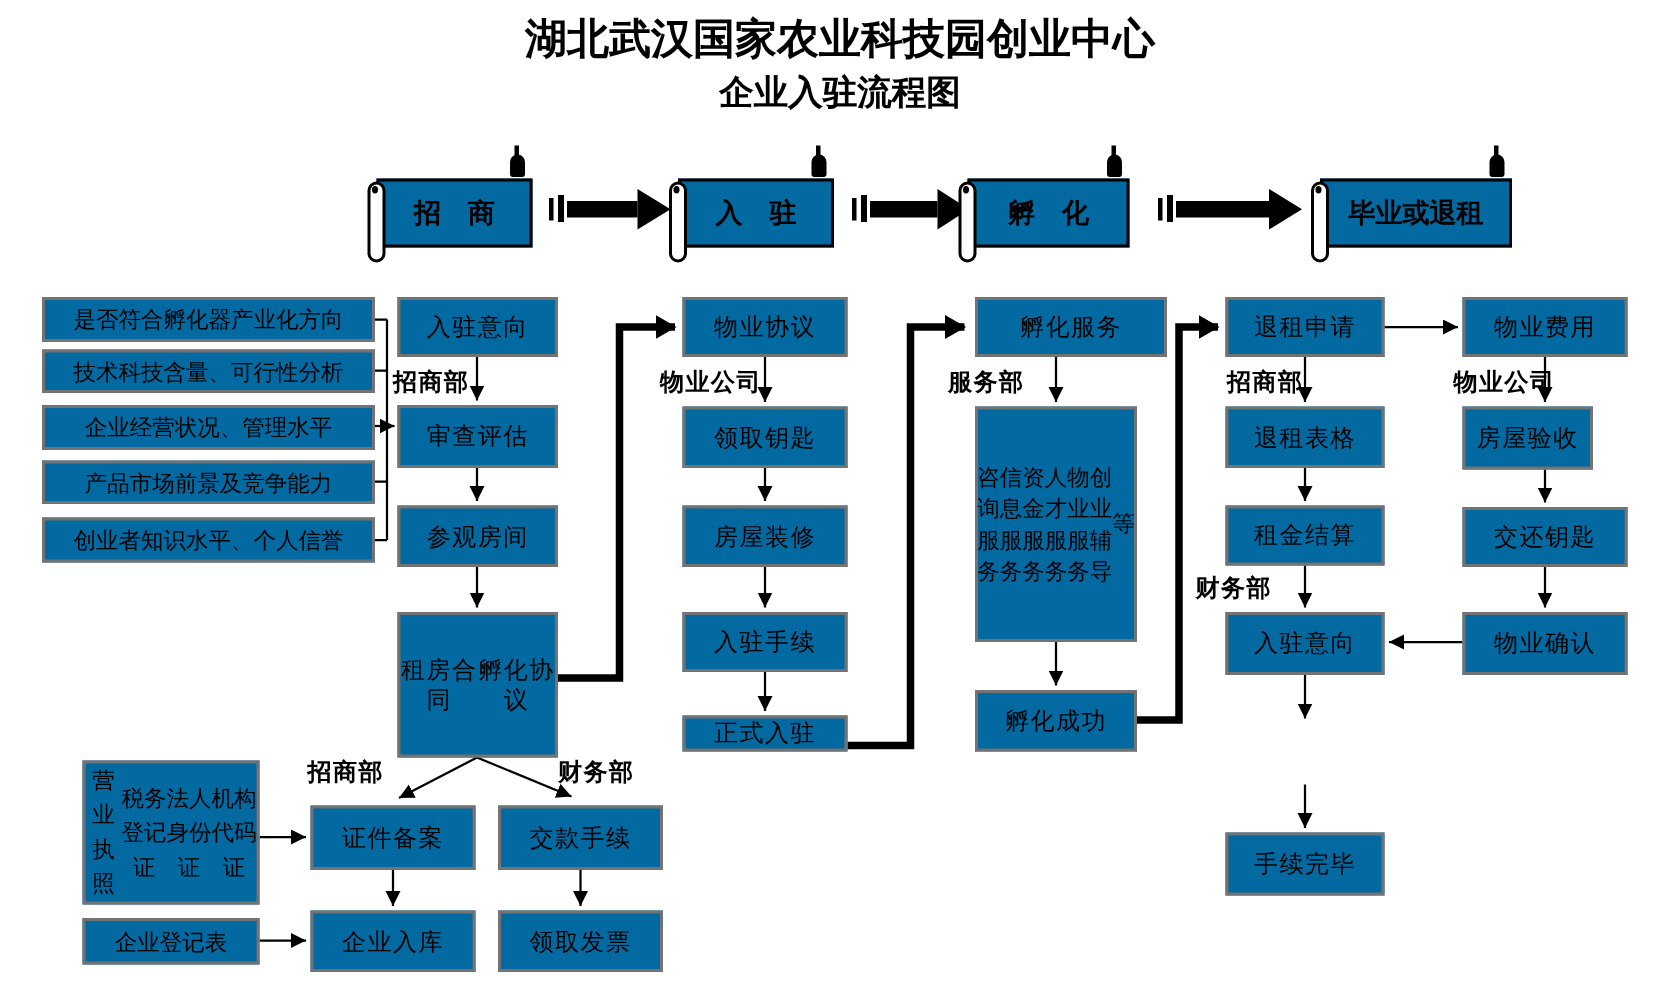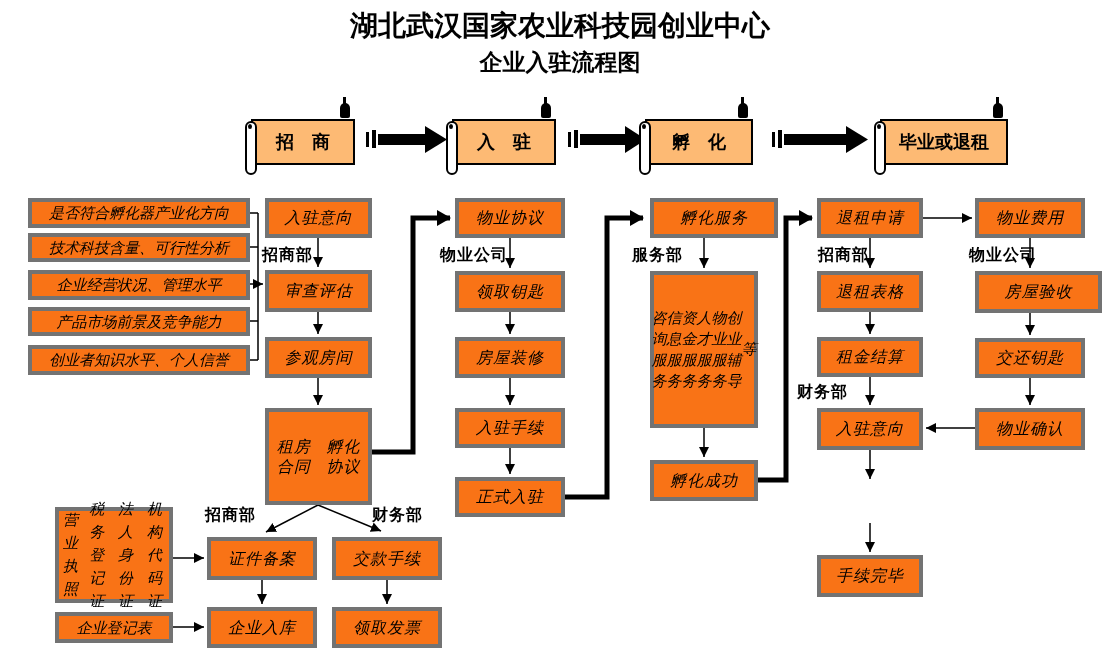--- a/index.html
+++ b/index.html
@@ -8,41 +8,41 @@
     font-family:"DejaVu Serif","Liberation Serif",serif;color:#000;overflow:hidden;
   }
   .title-line{
     position:absolute;left:0;width:1120px;text-align:center;
     font-weight:bold;z-index:3;
   }
   #title1{top:10px;font-size:28px;line-height:32px;}
   #title2{top:46px;font-size:23px;line-height:31px;}
 
   .box{
-    position:absolute;box-sizing:border-box;border:4px solid #737373;background:#f97316;
+    position:absolute;box-sizing:border-box;border:2px solid #737373;background:#0369a1;
     display:flex;align-items:center;justify-content:center;text-align:center;
-    font-size:16px;line-height:20px;z-index:2;letter-spacing:1px;font-style:italic;
+    font-size:16px;line-height:20px;z-index:2;letter-spacing:1px;
   }
   .box.small{font-size:15px;letter-spacing:0;}
   .box.col{flex-direction:row;}
   .box.spread{justify-content:flex-end;}
   .box .ln{display:block;}
   .docs .ln{line-height:23px;font-size:15px;letter-spacing:0;}
   .services .ln{line-height:21px;font-size:15px;letter-spacing:0;}
 
   .dept{
     position:absolute;font-weight:bold;font-size:16px;line-height:18px;
     z-index:2;white-space:nowrap;letter-spacing:1px;
   }
 
   
   .scroll{position:absolute;z-index:2;}
   .scroll .sbody{
     position:absolute;left:0;top:0;width:100%;height:100%;box-sizing:border-box;
-    border:2px solid #000;background:#fdba74;
+    border:2px solid #000;background:#0369a1;
     display:flex;align-items:center;justify-content:center;
     font-weight:bold;font-size:18px;white-space:pre;z-index:2;
   }
   .scroll .roll{
     position:absolute;left:-6px;top:2px;width:12px;height:54px;box-sizing:border-box;
     border:2px solid #000;border-radius:6px;background:#fff;z-index:3;
   }
   .scroll .roll::before{
     content:"";position:absolute;left:1px;top:1px;width:4px;height:5px;
     background:#000;border-radius:50%;
@@ -183,21 +183,21 @@
   <div class="box" style="left:207px;top:537px;width:110px;height:43px">证件备案</div>
   <div class="box" style="left:332px;top:537px;width:110px;height:43px">交款手续</div>
   <div class="box" style="left:207px;top:607px;width:110px;height:41px">企业入库</div>
   <div class="box" style="left:332px;top:607px;width:110px;height:41px">领取发票</div>
 
   <div class="box" style="left:455px;top:198px;width:110px;height:40px">物业协议</div>
   <div class="dept" style="left:440px;top:246px">物业公司</div>
   <div class="box" style="left:455px;top:271px;width:110px;height:41px">领取钥匙</div>
   <div class="box" style="left:455px;top:337px;width:110px;height:41px">房屋装修</div>
   <div class="box" style="left:455px;top:408px;width:110px;height:40px">入驻手续</div>
-  <div class="box" style="left:455px;top:477px;width:110px;height:40px">正式入驻</div>
+  <div class="box" style="left:455px;top:477px;width:110px;height:24px">正式入驻</div>
 
   <div class="box" style="left:650px;top:198px;width:128px;height:40px">孵化服务</div>
   <div class="dept" style="left:632px;top:246px">服务部</div>
   <div class="box col services" style="left:650px;top:271px;width:108px;height:157px">
     <span class="ln">咨询服务</span>
     <span class="ln">信息服务</span>
     <span class="ln">资金服务</span>
     <span class="ln">人才服务</span>
     <span class="ln">物业服务</span>
     <span class="ln">创业辅导</span>
@@ -208,17 +208,17 @@
   <div class="box" style="left:817px;top:198px;width:106px;height:40px">退租申请</div>
   <div class="dept" style="left:818px;top:246px">招商部</div>
   <div class="box" style="left:817px;top:271px;width:106px;height:41px">退租表格</div>
   <div class="box" style="left:817px;top:337px;width:106px;height:40px">租金结算</div>
   <div class="dept" style="left:797px;top:383px">财务部</div>
   <div class="box" style="left:817px;top:408px;width:106px;height:42px">入驻意向</div>
   <div class="box" style="left:817px;top:555px;width:106px;height:42px">手续完毕</div>
 
   <div class="box" style="left:975px;top:198px;width:110px;height:40px">物业费用</div>
   <div class="dept" style="left:969px;top:246px">物业公司</div>
-  <div class="box" style="left:975px;top:271px;width:127px;height:42px">房屋验收</div>
+  <div class="box" style="left:975px;top:271px;width:87px;height:42px">房屋验收</div>
   <div class="box" style="left:975px;top:338px;width:110px;height:40px">交还钥匙</div>
   <div class="box" style="left:975px;top:408px;width:110px;height:42px">物业确认</div>
 
 </div>
 
 </body></html>

